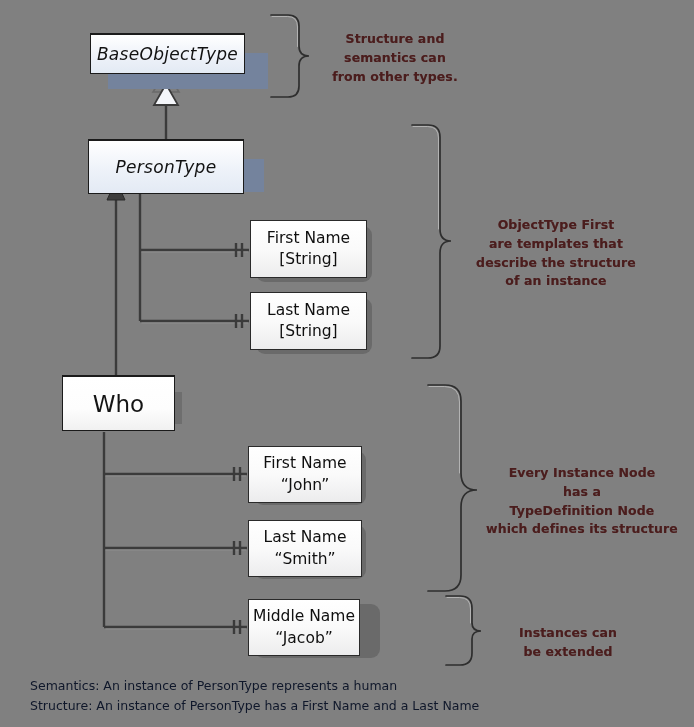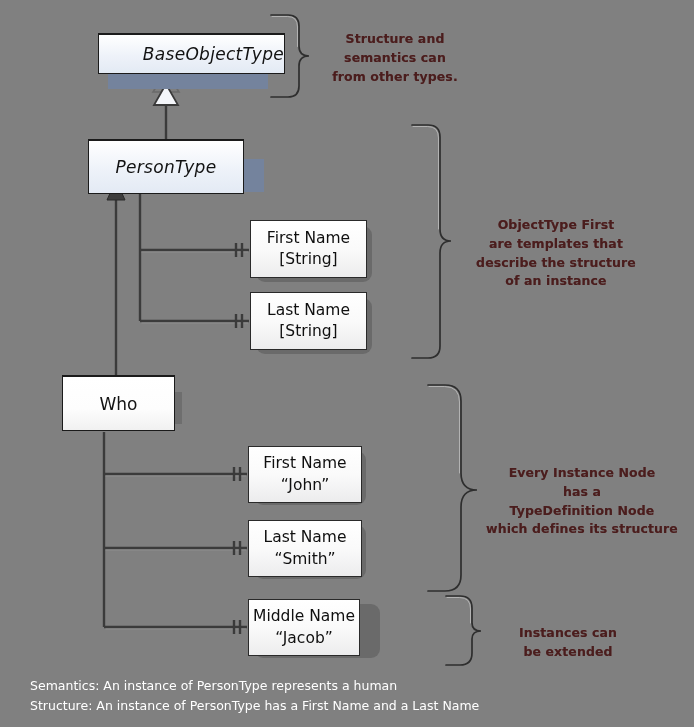--- a/index.html
+++ b/index.html
@@ -49,21 +49,21 @@
   
   .inst-box {
     position: absolute;
     box-sizing: border-box;
     background: linear-gradient(to bottom, #ffffff 0%, #fdfdfd 60%, #f1f1f1 100%);
     border: 1px solid #1b1b1b;
     border-top-width: 2px;
     display: flex;
     align-items: center;
     justify-content: center;
-    font-size: 17px;
+    font-size: 23px;
     color: #141414;
     z-index: 5;
   }
   .inst-shadow {
     position: absolute;
     background: #6e6e6e;
     z-index: 2;
   }
 
   
@@ -100,21 +100,21 @@
     font-weight: 700;
     letter-spacing: 0.1px;
     z-index: 6;
     text-shadow: 0 0 0.5px rgba(90,20,20,0.45);
     margin-top: 8px;
   }
 
   
   .caption {
     position: absolute;
-    color: #ffffff;
+    color: #0f172a;
     font-size: 12.5px;
     line-height: 1.62;
     z-index: 6;
     white-space: nowrap;
   }
 </style>
 </head>
 <body>
 
 <div id="canvas">
@@ -205,21 +205,21 @@
       <path class="bracehi" d="M429,386.5 L444.5,386.5 Q459.5,386.5 459.5,402 L459.5,473"></path>
     </g>
 
     <g>
       <path class="brace" d="M446,596 L460,596 Q472,596 472,608 L472,623 Q472,631 481,631 Q472,631 472,639 L472,653 Q472,665 460,665 L446,665"></path>
       <path class="bracehi" d="M447,597.5 L459.5,597.5 Q470.5,597.5 470.5,609 L470.5,623"></path>
     </g>
   </svg>
 
   <div class="type-shadow" style="left:108px; top:53px; width:160px; height:36px;"></div>
-  <div class="type-box" style="left:98px; top:33px; width:187px; height:41px;justify-content:flex-end;">
+  <div class="type-box" style="left:90px; top:33px; width:155px; height:41px;">
     <span>BaseObjectType</span>
   </div>
 
   <div class="type-shadow" style="left:104px; top:159px; width:160px; height:33px;"></div>
   <div class="type-box" style="left:88px; top:139px; width:156px; height:55px;">
     <span>PersonType</span>
   </div>
 
   <div class="prop-shadow" style="left:256px; top:226px; width:116px; height:56px;"></div>
   <div class="prop-box" style="left:250px; top:220px; width:117px; height:58px;">

